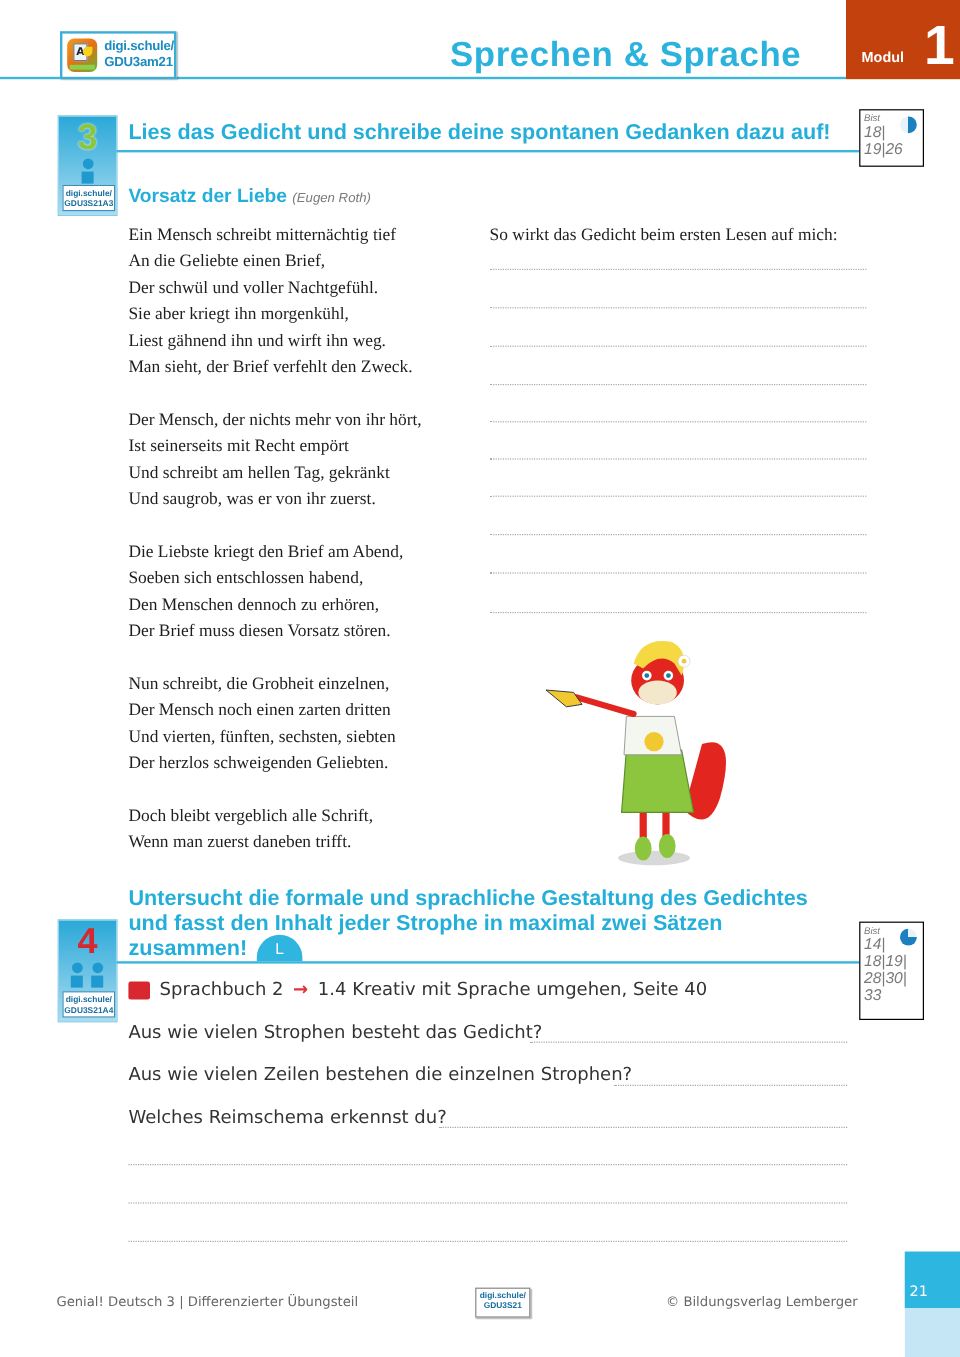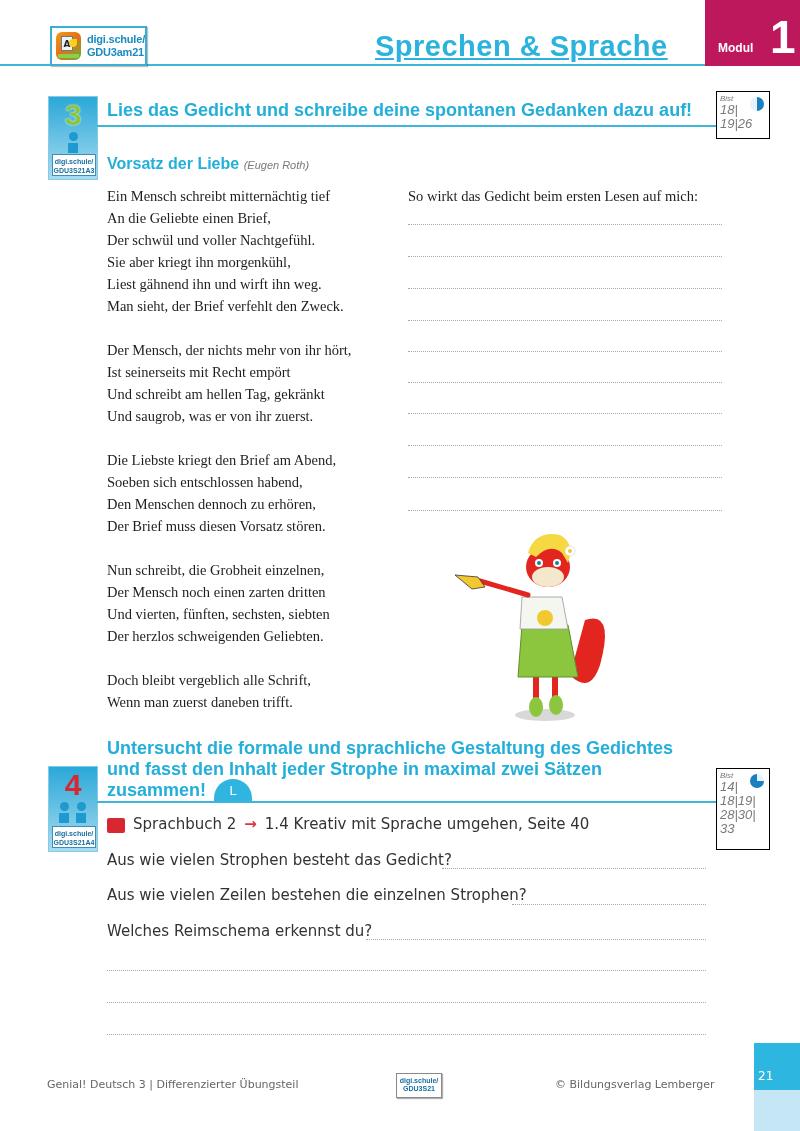--- a/index.html
+++ b/index.html
@@ -8,22 +8,22 @@
 
     
     .top-rule { position: absolute; left: 0; top: 64px; width: 705px; height: 2px; background: #3db6dc; }
     .digi-top { position: absolute; left: 50px; top: 26px; width: 97px; height: 40px; border: 2px solid #3aaed6; background: #fff; display: flex; align-items: center; padding-left: 4px; box-shadow: 1px 1px 1px rgba(0,0,0,0.25); }
     .digi-top .appicon { width: 28px; height: 28px; border-radius: 6px; background: linear-gradient(135deg,#f29a1d 0%,#e46f14 50%,#5fb63a 100%); position: relative; }
     .digi-top .appicon .card { position: absolute; left: 5px; top: 4px; width: 12px; height: 15px; background: #eef4f6; border: 1px solid #6b7b85; font: bold 9px "DejaVu Sans", sans-serif; color: #223; text-align: center; line-height: 14px; }
     .digi-top .appicon .leaf { position: absolute; right: 4px; top: 7px; width: 8px; height: 8px; background: #f7d21d; border-radius: 50% 0 50% 50%; }
     .digi-top .appicon .strip { position: absolute; left: 2px; right: 2px; bottom: 2px; height: 4px; background: #8ccf4a; }
     .digi-top .txt { margin-left: 6px; font: bold 11px/13px "Liberation Sans", sans-serif; color: #1a8bc0; letter-spacing: -0.2px; }
 
-    .page-title { position: absolute; left: 375px; top: 30px; font: bold 29px "Liberation Sans", sans-serif; color: #2bb3dd; letter-spacing: 0.5px; text-decoration: underline; }
-    .modul-box { position: absolute; left: 705px; top: 0; width: 95px; height: 66px; background: #be185d; color: #fff; padding-left: 12px; }
+    .page-title { position: absolute; left: 375px; top: 30px; font: bold 29px "Liberation Sans", sans-serif; color: #2bb3dd; letter-spacing: 0.5px; }
+    .modul-box { position: absolute; left: 705px; top: 0; width: 95px; height: 66px; background: #c2410c; color: #fff; padding-left: 12px; }
     .modul-box .lbl { position: absolute; left: 13px; top: 41px; font: bold 12px "Liberation Sans", sans-serif; }
     .modul-box .num { position: absolute; left: 65px; top: 10px; font: bold 46px "Liberation Sans", sans-serif; }
 
     
     .task-badge { position: absolute; width: 50px; background: linear-gradient(180deg,#2aa8d8 0%,#a9dcf0 100%); border: 1px solid #86cbe6; }
     .task-badge .n { display: block; text-align: center; font: bold 30px/32px "Liberation Sans", sans-serif; margin-top: 2px; }
     .task-badge .person { position: relative; height: 26px; }
     .task-badge .digi { position: absolute; left: 3px; bottom: 3px; width: 44px; height: 22px; background: #fff; border: 1px solid #3a8fb8; font: bold 7px/9px "Liberation Sans", sans-serif; color: #176e9e; text-align: center; padding-top: 2px; }
     .p-head { position: absolute; width: 9px; height: 9px; border-radius: 50%; background: #1f9ad0; }
     .p-body { position: absolute; width: 10px; height: 10px; background: #1f9ad0; }

